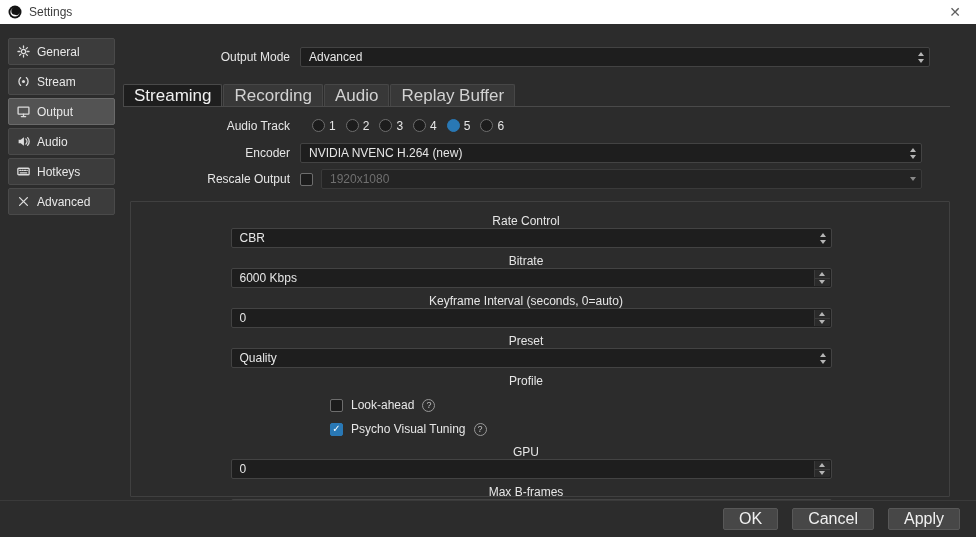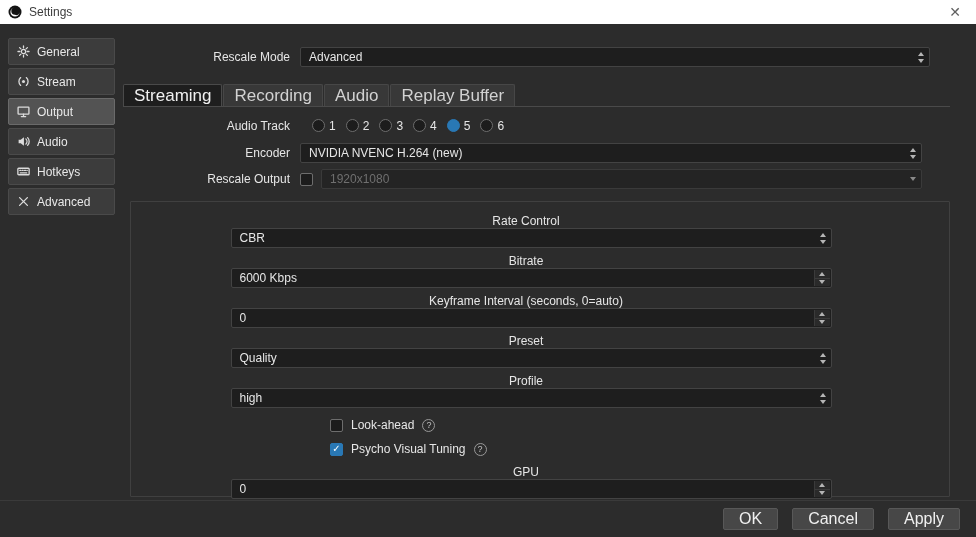--- a/index.html
+++ b/index.html
@@ -233,21 +233,21 @@
           </svg>
       </span>
       <span>Advanced</span>
     </div>
 
   </div>
 
   <div class="content">
 
     <div class="row top-form">
-      <span class="lbl">Rescale Mode</span>
+      <span class="lbl">Output Mode</span>
       <div class="combo ctl-outputmode">
         <span class="val">Advanced</span>
         <span class="combo-arrows">
             <span class="tri-up"></span>
             <span class="tri-down"></span>
           </span>
       </div>
     </div>
 
     <div class="tabs">
@@ -366,27 +366,20 @@
           <span class="val">Quality</span>
           <span class="combo-arrows">
               <span class="tri-up"></span>
               <span class="tri-down"></span>
             </span>
         </div>
       </div>
 
       <div class="row">
         <span class="lbl">Profile</span>
-        <div class="combo ctl">
-          <span class="val">high</span>
-          <span class="combo-arrows">
-              <span class="tri-up"></span>
-              <span class="tri-down"></span>
-            </span>
-        </div>
       </div>
 
       <div class="check-row first">
         <span class="checkbox"></span>
         <span>Look-ahead</span>
         <span class="help-circle">?</span>
       </div>
 
       <div class="check-row second">
         <span class="checkbox checked"></span>

